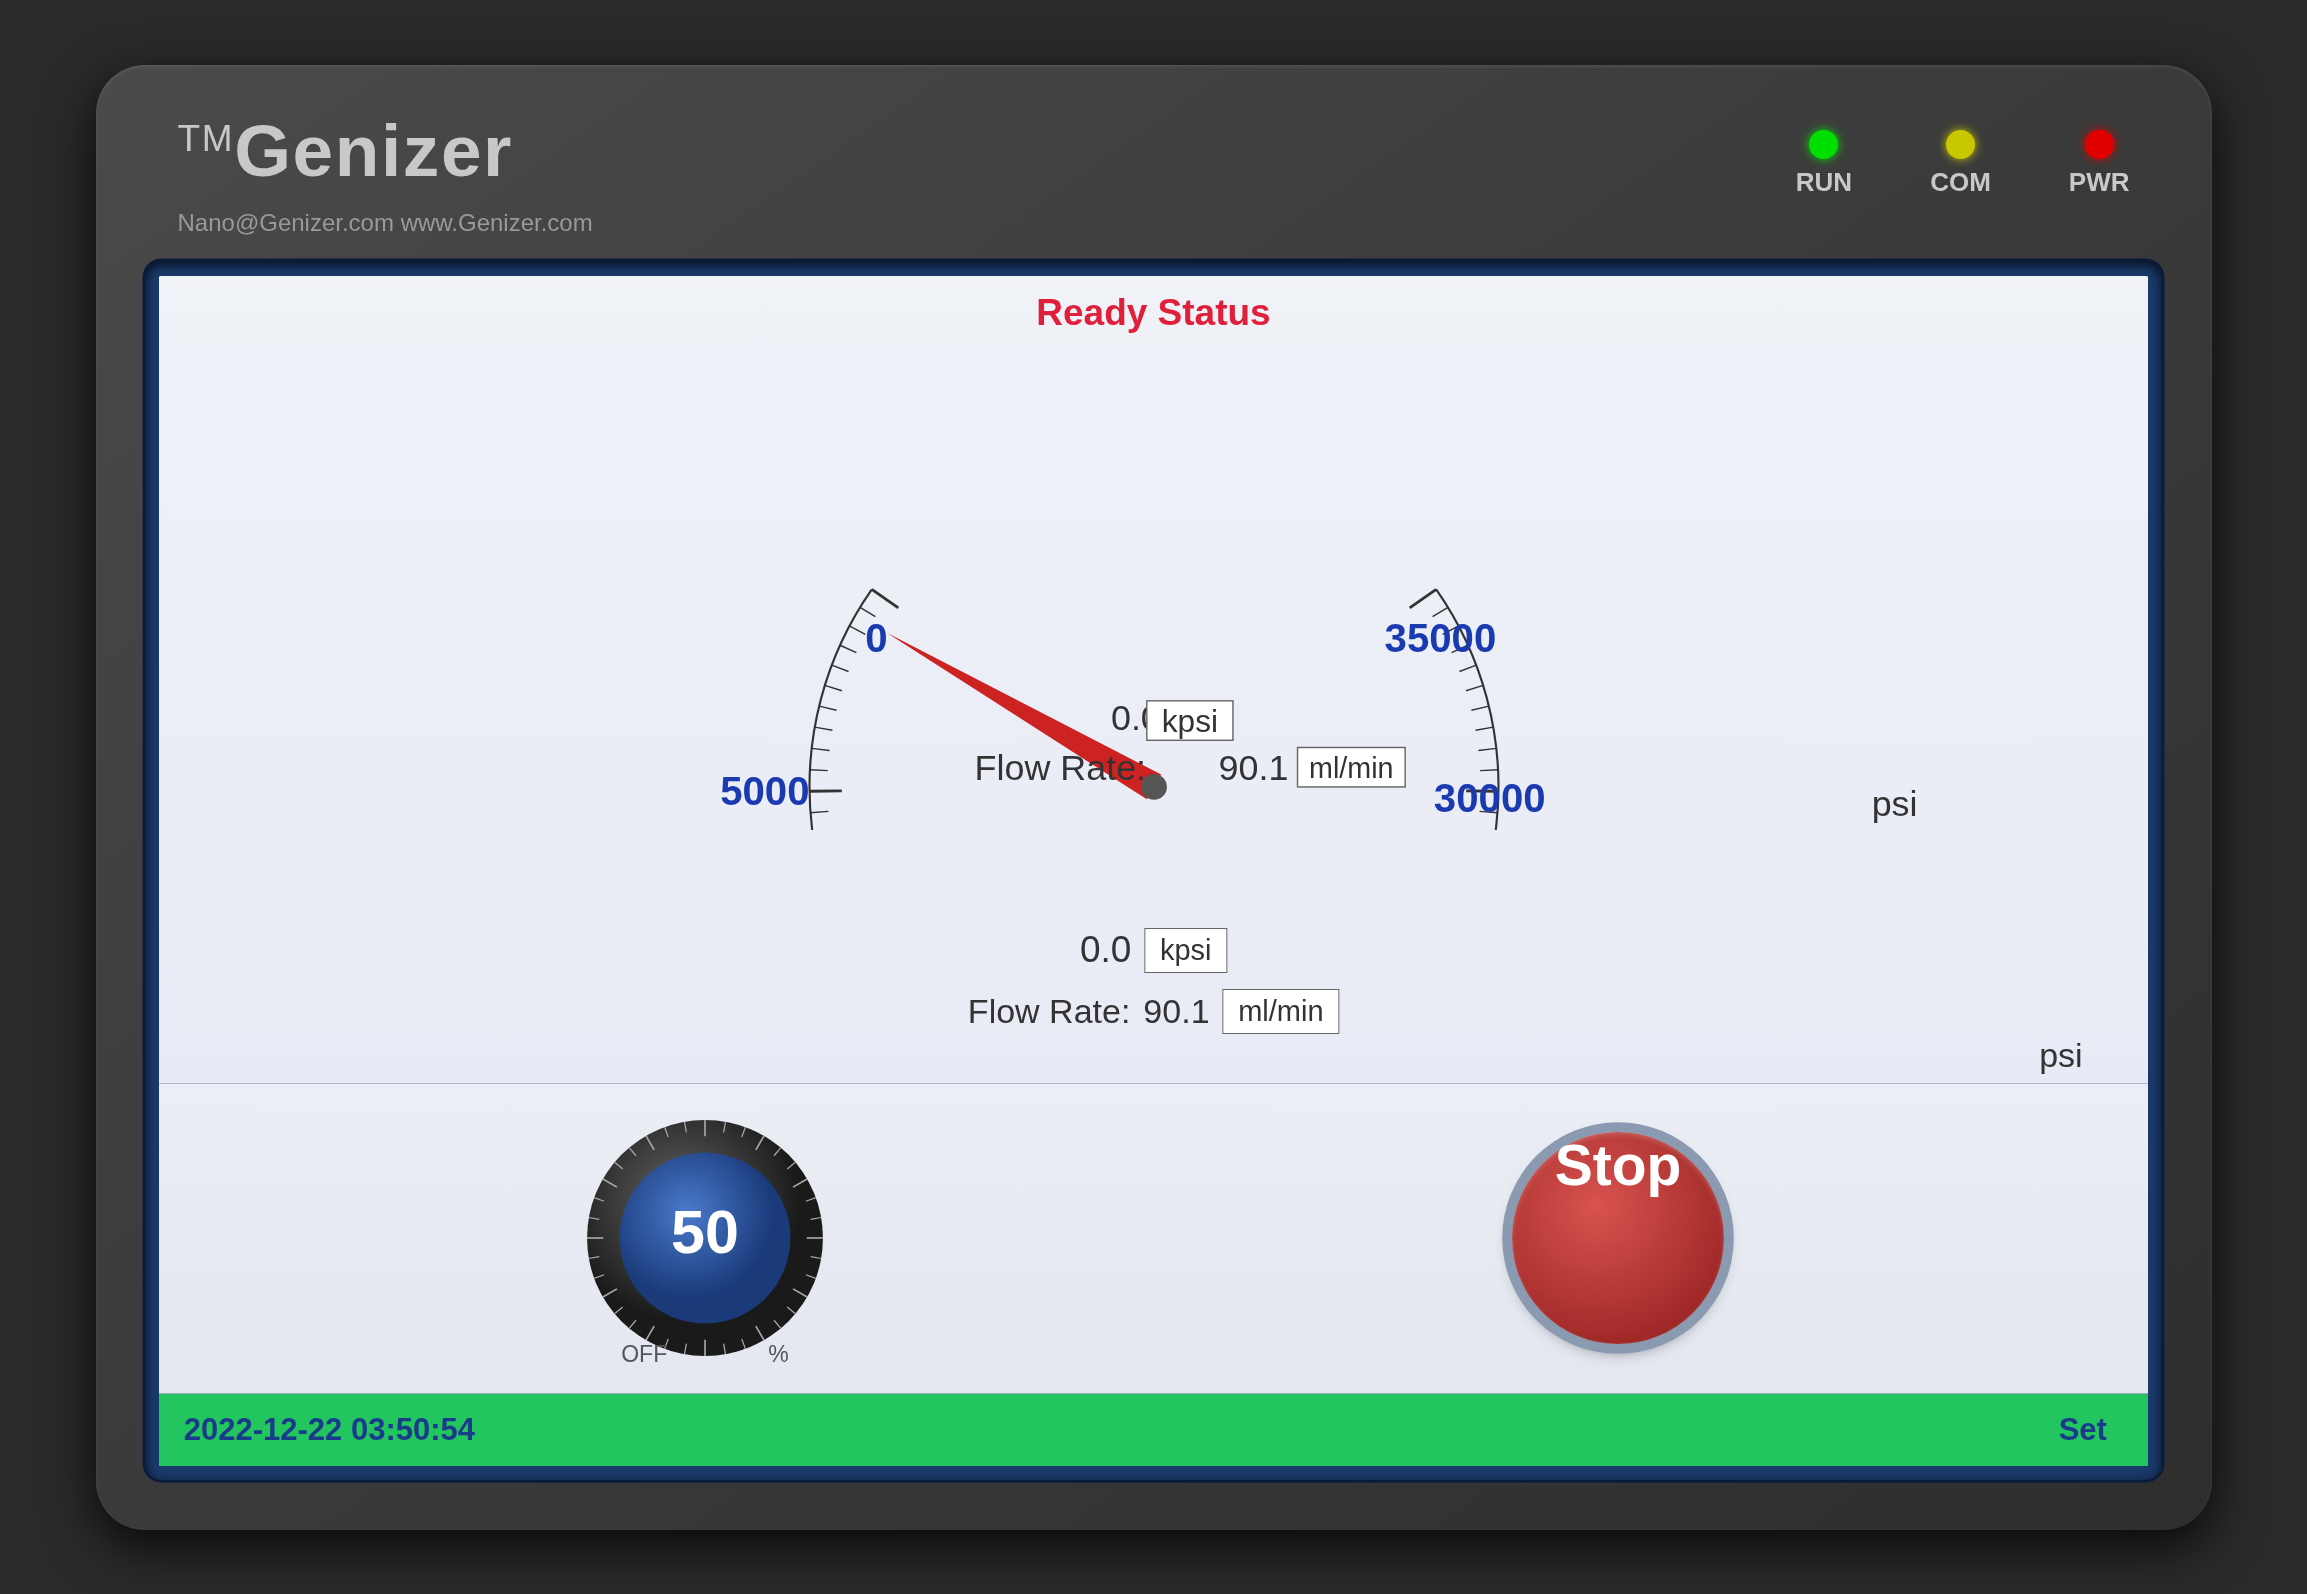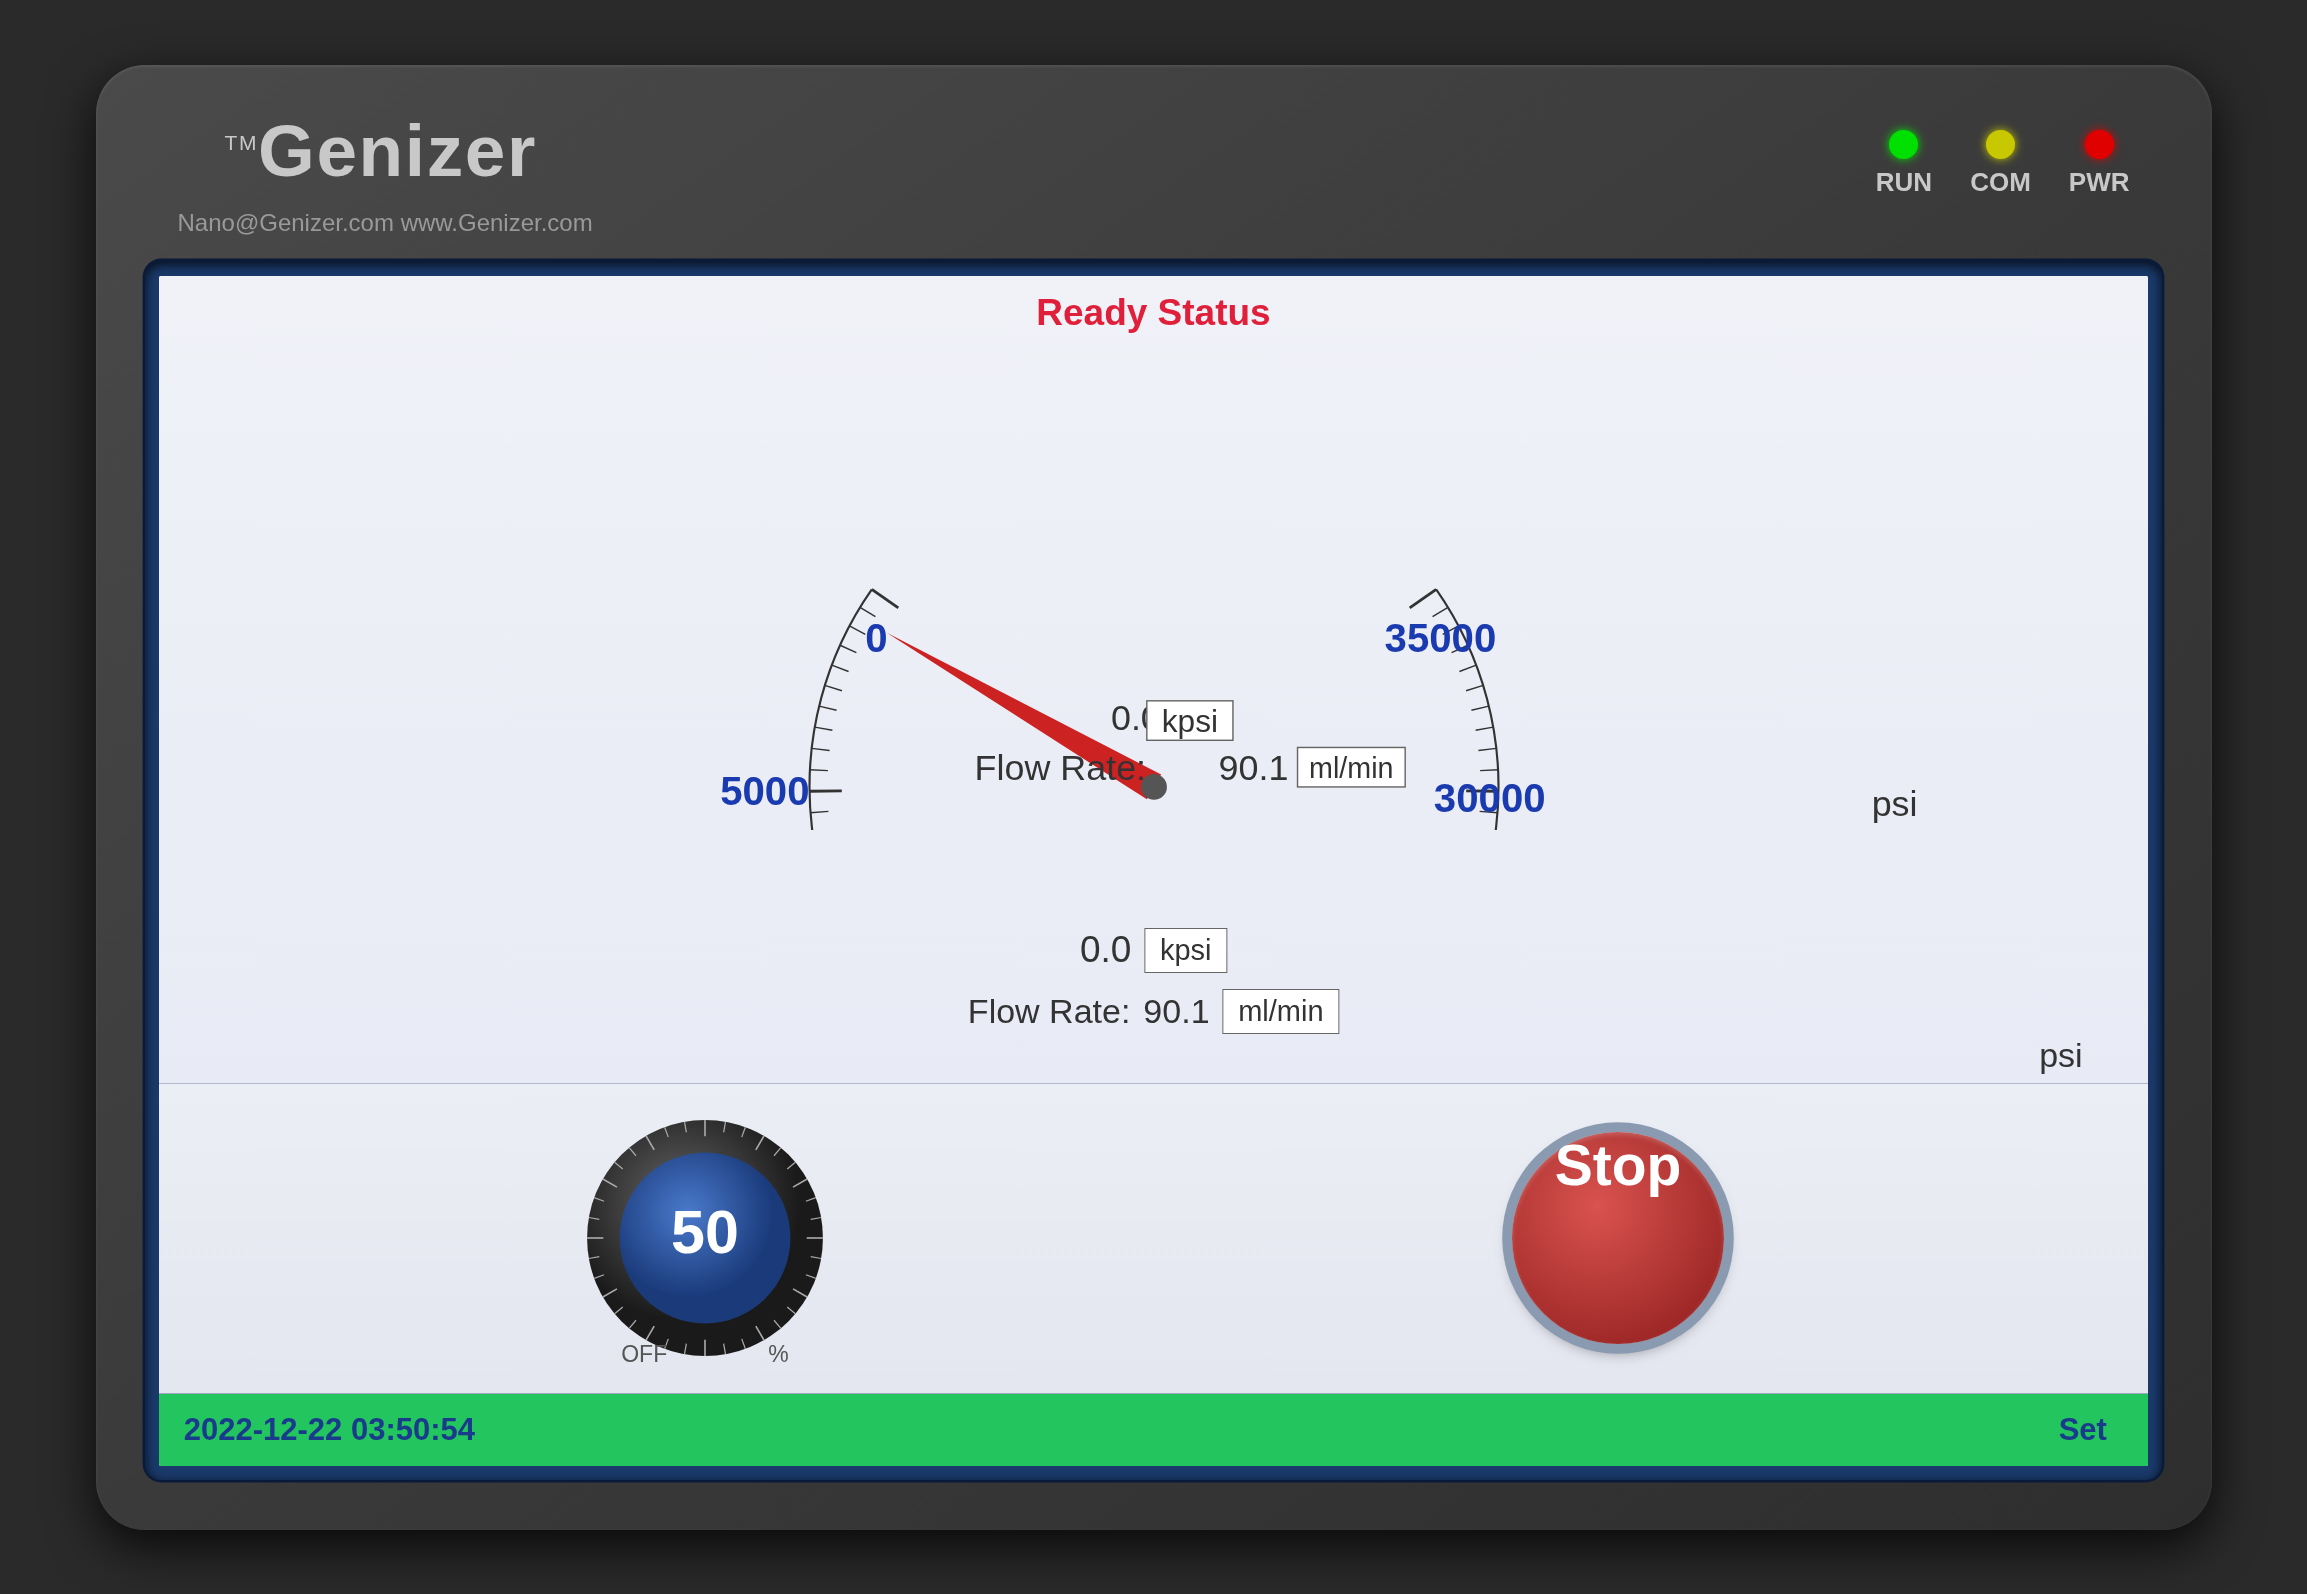--- a/index.html
+++ b/index.html
@@ -47,21 +47,21 @@
     }
 
     .logo-subtitle {
       font-size: 24px;
       color: #999;
       margin-top: 22px;
     }
 
     .status-leds {
       display: flex;
-      gap: 38px;
+      gap: 78px;
       align-items: center;
       padding-top: 16.3px;
     }
 
     .led-item {
       display: flex;
       flex-direction: column;
       align-items: center;
       gap: 8.1px;
     }
@@ -280,21 +280,21 @@
     }
   </style>
 </head>
 <body>
 
 <div class="device-body">
 
   <div class="device-header">
     <div class="logo-area">
       <div class="logo-text">
-        <span style="font-size:21px;vertical-align:super;font-weight:normal;margin-left:47px;">TM</span><span>Genizer</span>
+        <span style="font-size:37px;vertical-align:super;font-weight:normal;">TM</span><span>Genizer</span>
       </div>
       <div class="logo-subtitle">Nano@Genizer.com  www.Genizer.com</div>
     </div>
     <div class="status-leds">
       <div class="led-item">
         <div class="led-dot led-green"></div>
         <span class="led-label">RUN</span>
       </div>
       <div class="led-item">
         <div class="led-dot led-yellow"></div>

